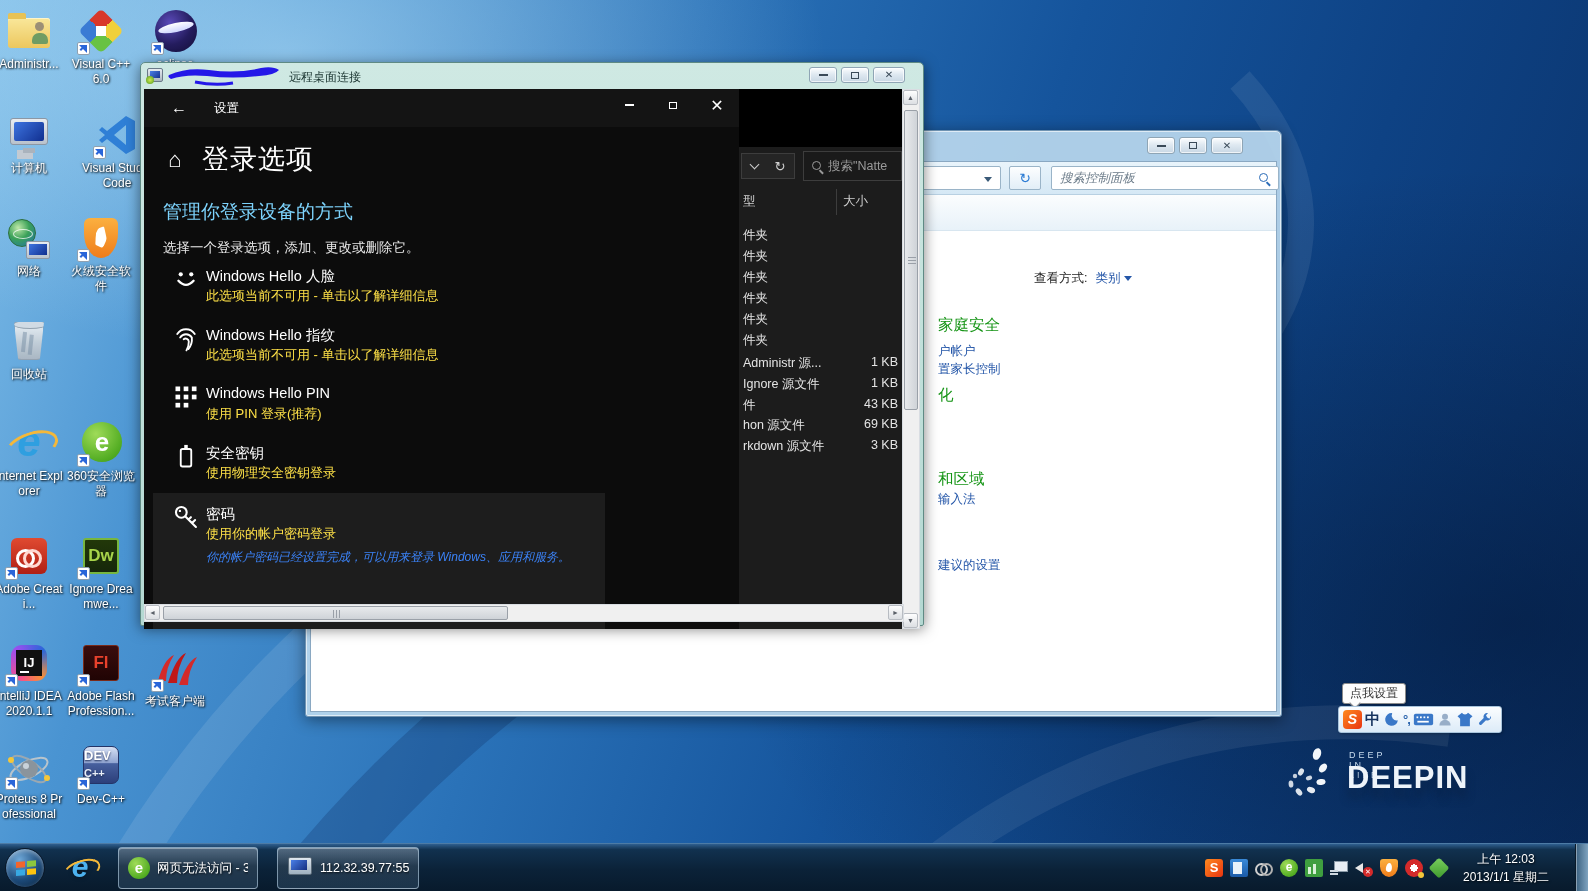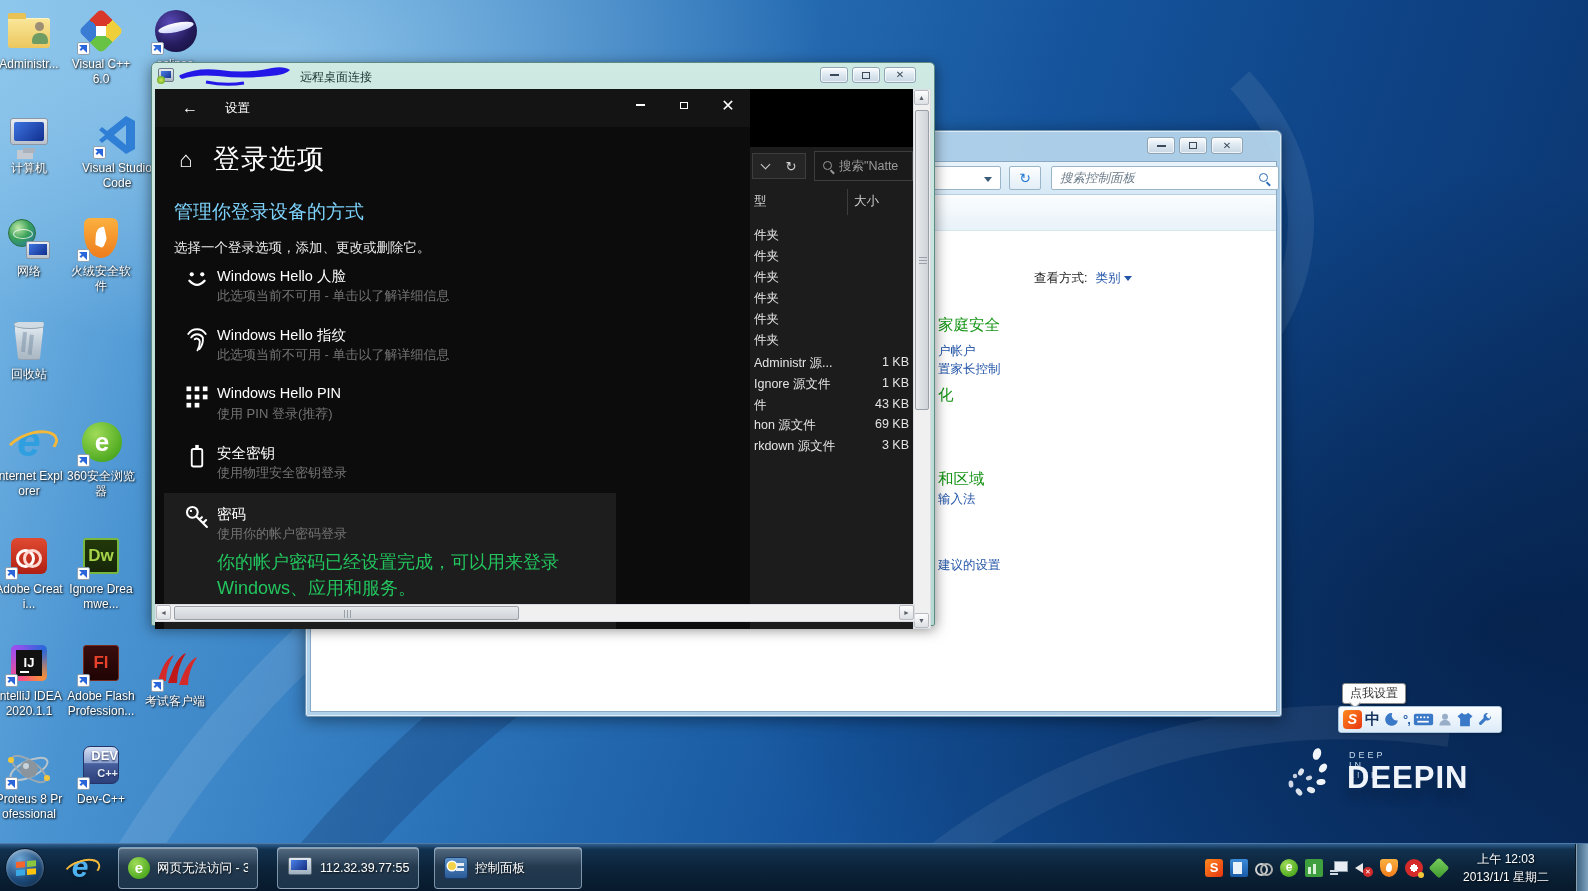--- a/index.html
+++ b/index.html
@@ -85,47 +85,47 @@
     font-size:26px; font-weight:bold; text-align:center; line-height:40px; }
   .i-cc { position:absolute; left:5px; top:5px; width:36px; height:36px; border-radius:6px;
     background:linear-gradient(#e04a31,#b01f14); }
   .i-cc::before { content:""; position:absolute; left:5px; top:11px; width:13px; height:13px;
     border:3px solid #fff; border-radius:50%; }
   .i-cc::after { content:""; position:absolute; right:5px; top:11px; width:13px; height:13px;
     border:3px solid #ffd9d2; border-radius:50%; }
   .i-dw { position:absolute; left:5px; top:5px; width:36px; height:36px; border-radius:3px;
     background:linear-gradient(#223809,#16270a); border:2px solid #77b63f; color:#a8d44a;
     font-size:17px; font-weight:bold; text-align:center; line-height:32px; }
-  .i-ij { position:absolute; left:5px; top:5px; width:36px; height:36px; border-radius:5px;
+  .i-ij { position:absolute; left:5px; top:5px; width:36px; height:36px; border-radius:11px;
     background:conic-gradient(from 210deg, #f74e8c, #9a4ff0 30%, #2a66d9 55%, #f78f3a 80%, #f74e8c); }
   .i-ij::before { content:""; position:absolute; left:5px; top:5px; width:26px; height:26px; background:#111; }
   .i-ij i { position:absolute; left:0; top:3px; width:36px; color:#fff; font-style:normal;
     font-size:13px; font-weight:bold; text-align:center; line-height:30px; }
   .i-ij::after { content:""; position:absolute; left:9px; bottom:8px; width:9px; height:2px; background:#fff; }
   .i-fl { position:absolute; left:5px; top:5px; width:36px; height:36px; border-radius:3px;
     background:linear-gradient(#3a0d0d,#200404); border:1px solid #7a2a1a; color:#e8412c;
     font-size:17px; font-weight:bold; text-align:center; line-height:34px; }
   .i-exam { position:absolute; left:2px; top:6px; }
   .i-proteus { position:absolute; left:1px; top:4px; }
   .i-dev { position:absolute; left:5px; top:3px; width:36px; height:38px; border-radius:7px;
     background:linear-gradient(#d6e0f4 0%,#8fa3d0 45%,#47609e 46%,#2c3f7a); border:1px solid #233468;
-    color:#fff; font-size:13px; font-weight:bold; text-align:right; line-height:17px;
+    color:#fff; font-size:13px; font-weight:bold; text-align:left; line-height:17px;
     text-shadow:0 1px 2px #1a2a55; }
   .i-dev small { font-size:11px; font-weight:bold; color:#e8eef8; }
 
   
   .winbtn { position:absolute; border-radius:3px; border:1px solid #8fa5b5;
     background:linear-gradient(#fdfeff,#dfe9f1 45%,#c8d7e4); box-shadow:inset 0 0 0 1px rgba(255,255,255,.7); }
   .winbtn .g { position:absolute; inset:0; display:flex; align-items:center; justify-content:center;
     color:#3a4a58; font-size:10px; line-height:1; }
   .gbar { width:9px; height:2px; background:#3a4a58; }
   .gbox { width:8px; height:7px; border:1.5px solid #3a4a58; }
 
   
-  .rdp { position:absolute; left:151px; top:62px; width:784px; height:564px; z-index:30;
+  .rdp { position:absolute; left:140px; top:62px; width:784px; height:564px; z-index:30;
     background:linear-gradient(#cfe9e3,#b4d8d2); border:1px solid #5f8a84; border-radius:5px 5px 2px 2px;
     box-shadow:0 3px 14px rgba(0,0,0,.5); }
   .rdp-tb { position:absolute; left:0; top:0; right:0; height:26px; }
   .rdp-title { position:absolute; left:148px; top:6px; font-size:12px; color:#16302c; }
   .rdp-appicon { position:absolute; left:6px; top:5px; width:16px; height:14px; border-radius:2px;
     background:linear-gradient(#e8ecf1,#aab6c0); border:1px solid #6a7a88; }
   .rdp-appicon::before { content:""; position:absolute; left:2px; top:2px; right:2px; bottom:3px;
     background:linear-gradient(135deg,#4a80e8,#16338f); }
   .rdp-appicon::after { content:""; position:absolute; left:-2px; bottom:-3px; width:8px; height:8px;
     border-radius:50%; background:radial-gradient(#cfe850,#4f9a1e); }
@@ -149,23 +149,23 @@
   .st-back { position:absolute; left:20px; top:6px; width:30px; height:26px; color:#fff; font-size:16px;
     text-align:center; line-height:26px; }
   .st-title { position:absolute; left:70px; top:11px; color:#fff; font-size:12.5px; }
   .st-cap { position:absolute; top:0; width:44px; height:32px; display:flex; align-items:center; justify-content:center; color:#fff; }
   .st-home { position:absolute; left:24px; top:58px; color:#fff; font-size:22px; }
   .st-page-title { position:absolute; left:58px; top:52px; color:#fff; font-size:27px; font-weight:normal; letter-spacing:1px; }
   .st-heading { position:absolute; left:19px; top:110px; color:#7dd3fc; font-size:19px; }
   .st-intro { position:absolute; left:19px; top:150px; color:#e8e8e8; font-size:13.5px; }
   .opt-ic { position:absolute; left:28px; width:28px; height:28px; }
   .opt-t { position:absolute; left:62px; color:#fff; font-size:14.5px; }
-  .opt-s { position:absolute; left:62px; color:#737373; font-size:13px; }
+  .opt-s { position:absolute; left:62px; color:#fde047; font-size:13px; }
   .pw-panel { position:absolute; left:9px; top:404px; width:452px; height:136px; background:#1d1d1d; }
-  .pw-desc { position:absolute; left:62px; top:460px; width:430px; color:#22c55e; font-size:18px; line-height:1.45; }
+  .pw-desc { position:absolute; left:62px; top:460px; width:430px; color:#3b82f6; font-size:12px; line-height:1.45;font-style:italic; }
   .pw-link { position:absolute; left:62px; top:518px; color:#737373; font-size:13px; }
 
   
   .explorer { position:absolute; left:595px; top:0; width:165px; height:540px; background:#1c1c1c; }
   .ex-top { position:absolute; left:0; top:0; right:0; height:58px; background:#000; }
   .ex-ctl { position:absolute; left:2px; top:64px; width:54px; height:26px; background:#252525; border:1px solid #3d3d3d;
     display:flex; align-items:center; justify-content:space-around; color:#cfcfcf; }
   .chev { width:7px; height:7px; border-right:1.5px solid #cfcfcf; border-bottom:1.5px solid #cfcfcf;
     transform:rotate(45deg); margin-top:-3px; }
   .ex-search { position:absolute; left:64px; top:62px; width:99px; height:30px; background:#1a1a1a; border:1px solid #3d3d3d; }
@@ -686,24 +686,20 @@
     <div class="tb-ie">e</div>
 
     <div class="tbtn" style="left:118px;width:140px">
       <span class="t360">e</span>
       <span class="cap">网页无法访问 - 3...</span>
     </div>
     <div class="tbtn" style="left:277px;width:142px">
       <span class="tmon"></span>
       <span class="cap">112.32.39.77:55...</span>
     </div>
-    <div class="tbtn" style="left:434px;width:148px">
-      <span class="tcp"></span>
-      <span class="cap">控制面板</span>
-    </div>
 
     <div class="tray" style="left:1205px">
       <span class="tico tr-s">S</span>
       <span class="tico tr-book"></span>
       <span class="tico tr-cc"></span>
       <span class="tico tr-360">e</span>
       <span class="tico tr-chart"></span>
       <span class="tico tr-net"></span>
       <span class="tico tr-vol"></span>
       <span class="tico tr-hr"></span>

